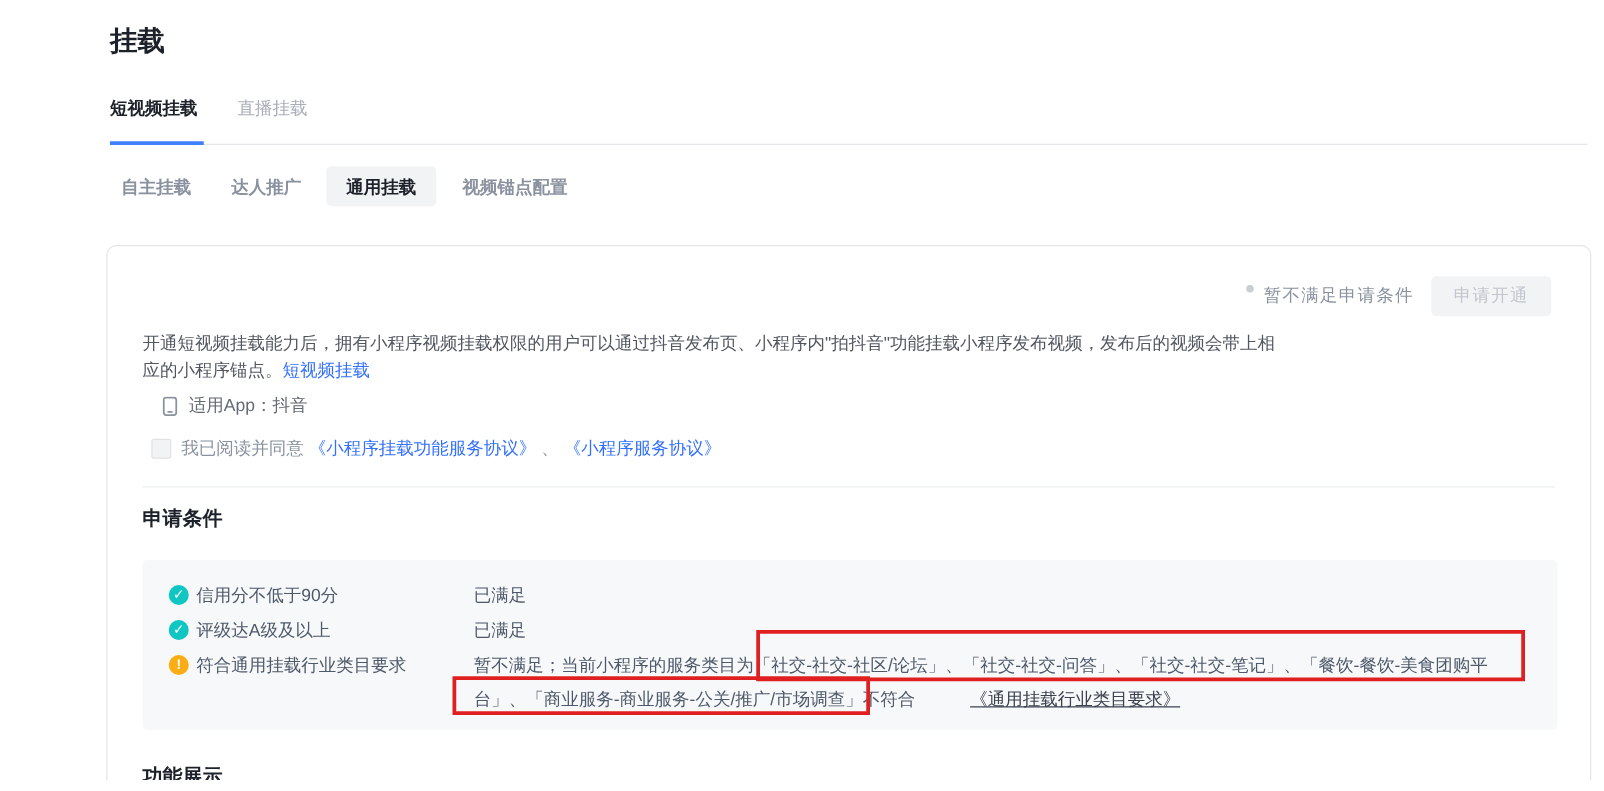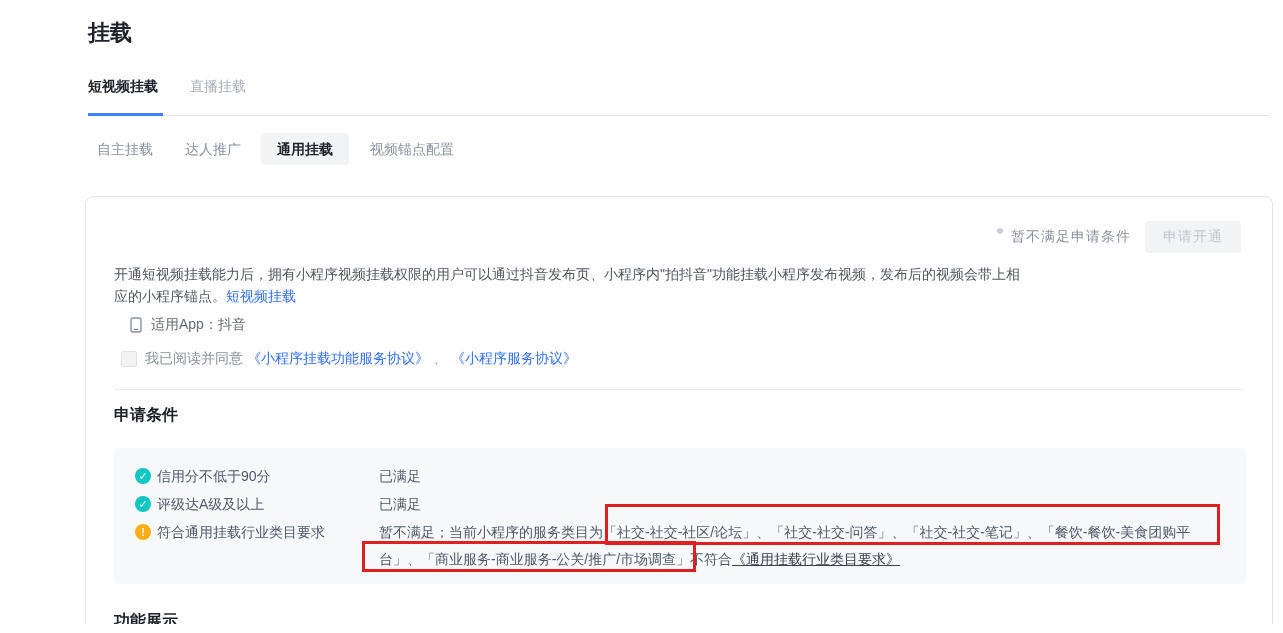--- a/index.html
+++ b/index.html
@@ -12,21 +12,21 @@
   
   .tab-primary { position:absolute; top:78px; font-size:14px; cursor:pointer; }
   .tab-primary.active { font-weight:bold; color:#1d2129; }
   .tab-primary.inactive { color:#a9aeb8; }
   #tab-short-video { left:88px; }
   #tab-live { left:190px; }
   .tabs-divider { position:absolute; left:88px; right:13px; top:115px; height:1px; background:#e5e6eb; }
   .tabs-underline { position:absolute; left:88px; top:113px; width:75px; height:3px; background:#4080ff; z-index:2; }
 
   
-  .subtab { position:absolute; top:133px; height:32px; line-height:32px; font-size:14px; color:#8a919f; cursor:pointer; }
+  .subtab { position:absolute; top:133px; height:32px; line-height:32px; font-size:14px; color:#8a919f; cursor:pointer;font-weight:bold; }
   #subtab-self { left:97px; }
   #subtab-talent { left:185px; }
   #subtab-general { left:261px; background:#f2f3f5; border-radius:4px; padding:0 16px; color:#1d2129; font-weight:bold; }
   #subtab-anchor { left:370px; }
 
   
   .card { position:absolute; left:85px; top:196px; width:1188px; height:640px; background:#fff; border:1px solid #e5e6eb; border-radius:8px; }
   .card-title { position:absolute; left:28px; top:22px; font-size:20px; font-weight:bold; color:#1d2129; }
 
   .status-group { position:absolute; right:31px; top:24px; height:32px; display:flex; align-items:center; gap:14px; }
@@ -59,21 +59,21 @@
   #cond-row-3 .cond-icon { top:5px; }
   .cond-icon.ok { background:#0fc6c2; }
   .cond-icon.warn { background:#faad14; }
   .cond-icon.ok::after { content:"✓"; }
   .cond-icon.warn::after { content:"!"; }
   .cond-label { position:absolute; left:43px; top:0; line-height:17px; }
   #cond-row-3 .cond-label { line-height:27px; }
   .cond-value { position:absolute; left:265px; top:0; line-height:17px; }
   .cond-value-long { position:absolute; left:265px; top:0; width:860px; line-height:27px; }
   .cond-value-line1 { display:block; }
-  .req-link { color:#3b414d; text-decoration:underline; cursor:pointer; }
+  .req-link { color:#3b414d; text-decoration:underline; cursor:pointer;margin-left:44px; }
 
   .features-heading { position:absolute; left:28px; top:414px; font-size:16px; font-weight:bold; color:#1d2129; }
 
   
   .anno { position:absolute; border:3px solid #e02020; z-index:5; pointer-events:none; }
   #anno-1 { left:605px; top:504px; width:615px; height:41px; }
   #anno-2 { left:362px; top:541px; width:334px; height:31px; }
 </style>
 </head>
 <body>

